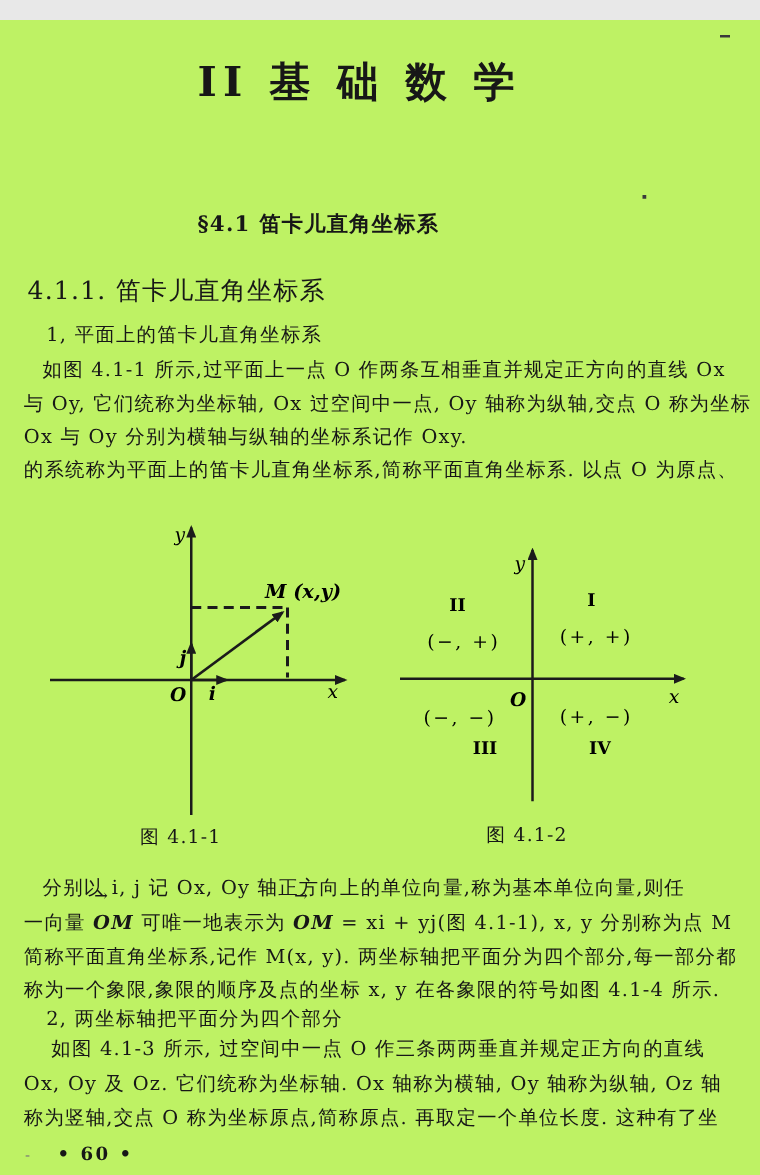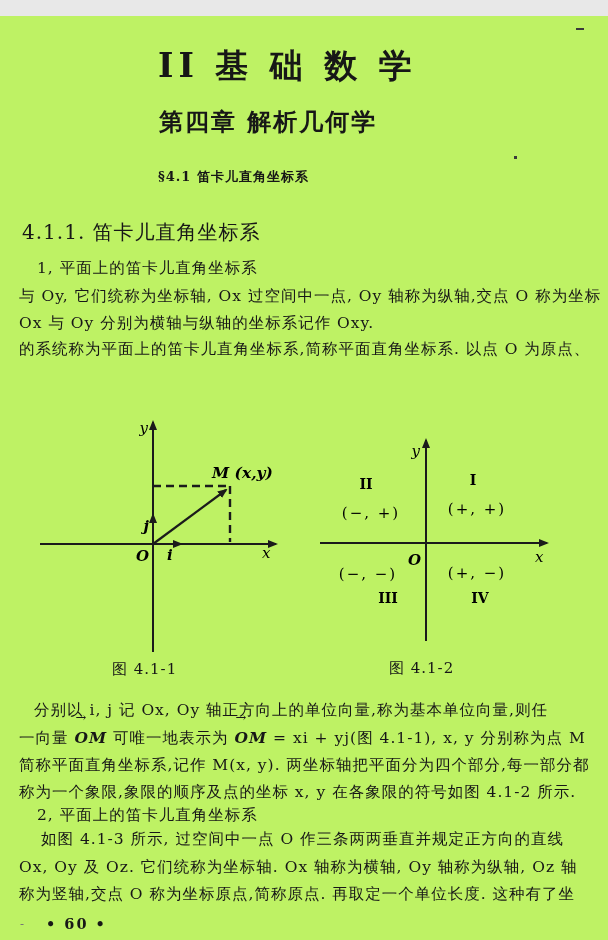--- a/index.html
+++ b/index.html
@@ -4,21 +4,21 @@
 <style>
   html,body{margin:0;padding:0;background:#e8e8e8;}
   .page{
     position:relative;width:608px;height:940px;margin:16px auto;
     background:#bef264;color:#171717;overflow:hidden;
     font-family:"DejaVu Serif","Liberation Serif",serif;
   }
   .abs{position:absolute;}
   .part-title{font-size:33px;font-weight:bold;letter-spacing:5px;white-space:nowrap;}
   .chapter{font-size:24px;font-weight:bold;letter-spacing:2px;white-space:nowrap;}
-  .section{font-size:13px;font-weight:bold;letter-spacing:1px;white-space:nowrap;}
+  .section{font-size:17px;font-weight:bold;letter-spacing:1px;white-space:nowrap;}
   .h411{font-size:20px;letter-spacing:1px;white-space:nowrap;}
   .subhead{font-size:15.5px;letter-spacing:1px;white-space:nowrap;}
   .para{font-size:15.5px;letter-spacing:1px;}
   .para .bl{white-space:nowrap;height:26.5px;line-height:26.5px;}
   .para2 .bl{height:27.3px;line-height:27.3px;}
   .para3 .bl{height:27.5px;line-height:27.5px;}
   .ind15{padding-left:15px;}
   .ind22{padding-left:22px;}
   .vec{position:relative;display:inline-block;font-style:italic;font-weight:bold;}
   .vec .varrow{
@@ -36,29 +36,29 @@
   svg .sign{font-size:15px;letter-spacing:2px;}
   svg .stroke{stroke:#1b1b1b;fill:none;}
 </style>
 </head>
 <body>
 
 <div class="page">
 
   <div class="abs part-title" style="left:158px;top:28px;">II 基 础 数 学</div>
 
-  <div class="abs chapter" style="left:159px;top:90px;">第四章  解析几何学</div>
 
   <div class="abs section" style="left:158px;top:152px;">§4.1  笛卡儿直角坐标系</div>
 
   <div class="abs h411" style="left:22px;top:203px;">4.1.1. 笛卡儿直角坐标系</div>
 
   <div class="abs subhead" style="left:37px;top:242px;">1, 平面上的笛卡儿直角坐标系</div>
 
   <div class="abs para" style="left:19px;top:267px;width:582px;">
+    <div class="bl ind15">如图 4.1-1 所示,过平面上一点 O 作两条互相垂直并规定正方向的直线 Ox</div>
     <div class="bl">与 Oy, 它们统称为坐标轴, Ox 过空间中一点, Oy 轴称为纵轴,交点 O 称为坐标</div>
     <div class="bl">Ox 与 Oy 分别为横轴与纵轴的坐标系记作 Oxy.</div>
     <div class="bl">的系统称为平面上的笛卡儿直角坐标系,简称平面直角坐标系. 以点 O 为原点、</div>
   </div>
 
   <svg class="abs" style="left:36px;top:398px;" width="260" height="245" viewBox="0 0 260 245">
     <defs>
       <marker id="ah" viewBox="0 0 10 8" refX="8" refY="4" markerWidth="10" markerHeight="8" orient="auto" markerUnits="userSpaceOnUse">
         <path d="M0,0 L10,4 L0,8 z" fill="#1b1b1b"></path>
       </marker>
@@ -96,24 +96,24 @@
 
   <div class="abs caption" style="left:112px;top:644px;text-align:center;">图  4.1-1</div>
   <div class="abs caption" style="left:389px;top:643px;">图  4.1-2</div>
 
   <div class="abs para para2" style="left:19px;top:681px;width:582px;">
     <div class="bl ind15">分别以 i, j 记 Ox, Oy 轴正方向上的单位向量,称为基本单位向量,则任</div>
     <div class="bl">
       <span>一向量 </span><span class="vec"><span class="varrow">→</span><span>OM</span></span><span> 可唯一地表示为 </span><span class="vec"><span class="varrow">→</span><span>OM</span></span><span> = xi + yj(图 4.1-1), x, y 分别称为点 M</span>
     </div>
     <div class="bl">简称平面直角坐标系,记作 M(x, y). 两坐标轴把平面分为四个部分,每一部分都</div>
-    <div class="bl">称为一个象限,象限的顺序及点的坐标 x, y 在各象限的符号如图 4.1-2 所示.</div>
+    <div class="bl">称为一个象限,象限的顺序及点的坐标 x, y 在各象限的符号如图 4.1-4 所示.</div>
   </div>
 
-  <div class="abs subhead" style="left:37px;top:789px;">2, 平面上的笛卡儿直角坐标系</div>
+  <div class="abs subhead" style="left:37px;top:789px;">2, 两坐标轴把平面分为四个部分</div>
 
   <div class="abs para para3" style="left:19px;top:810px;width:582px;">
     <div class="bl ind22">如图 4.1-3 所示, 过空间中一点 O 作三条两两垂直并规定正方向的直线</div>
     <div class="bl">Ox, Oy 及 Oz. 它们统称为坐标轴. Ox 轴称为横轴, Oy 轴称为纵轴, Oz 轴</div>
     <div class="bl">称为竖轴,交点 O 称为坐标原点,简称原点. 再取定一个单位长度. 这种有了坐</div>
   </div>
 
   <div class="abs footer-mark" style="left:20px;top:901px;">-</div>
   <div class="abs footer" style="left:46px;top:899px;">• 60 •</div>
 

